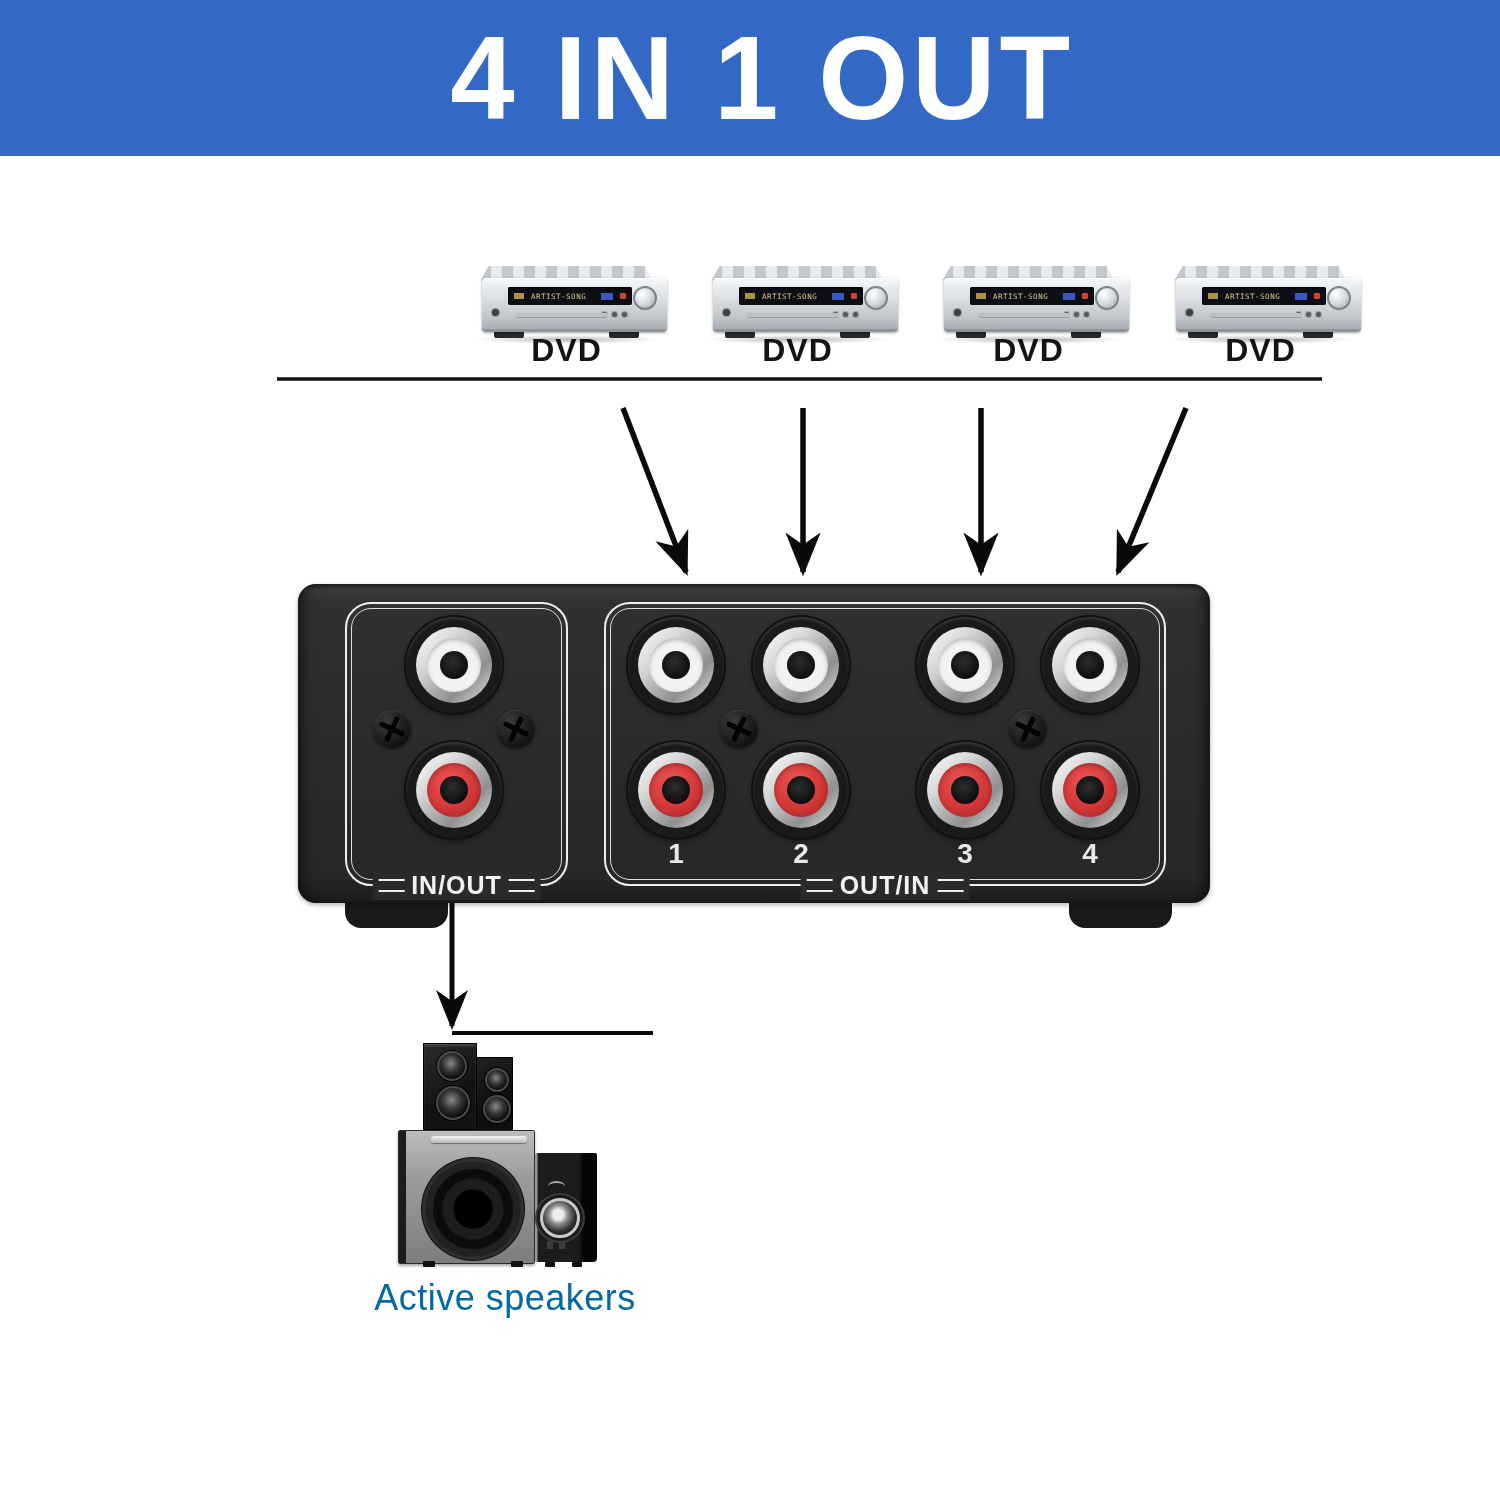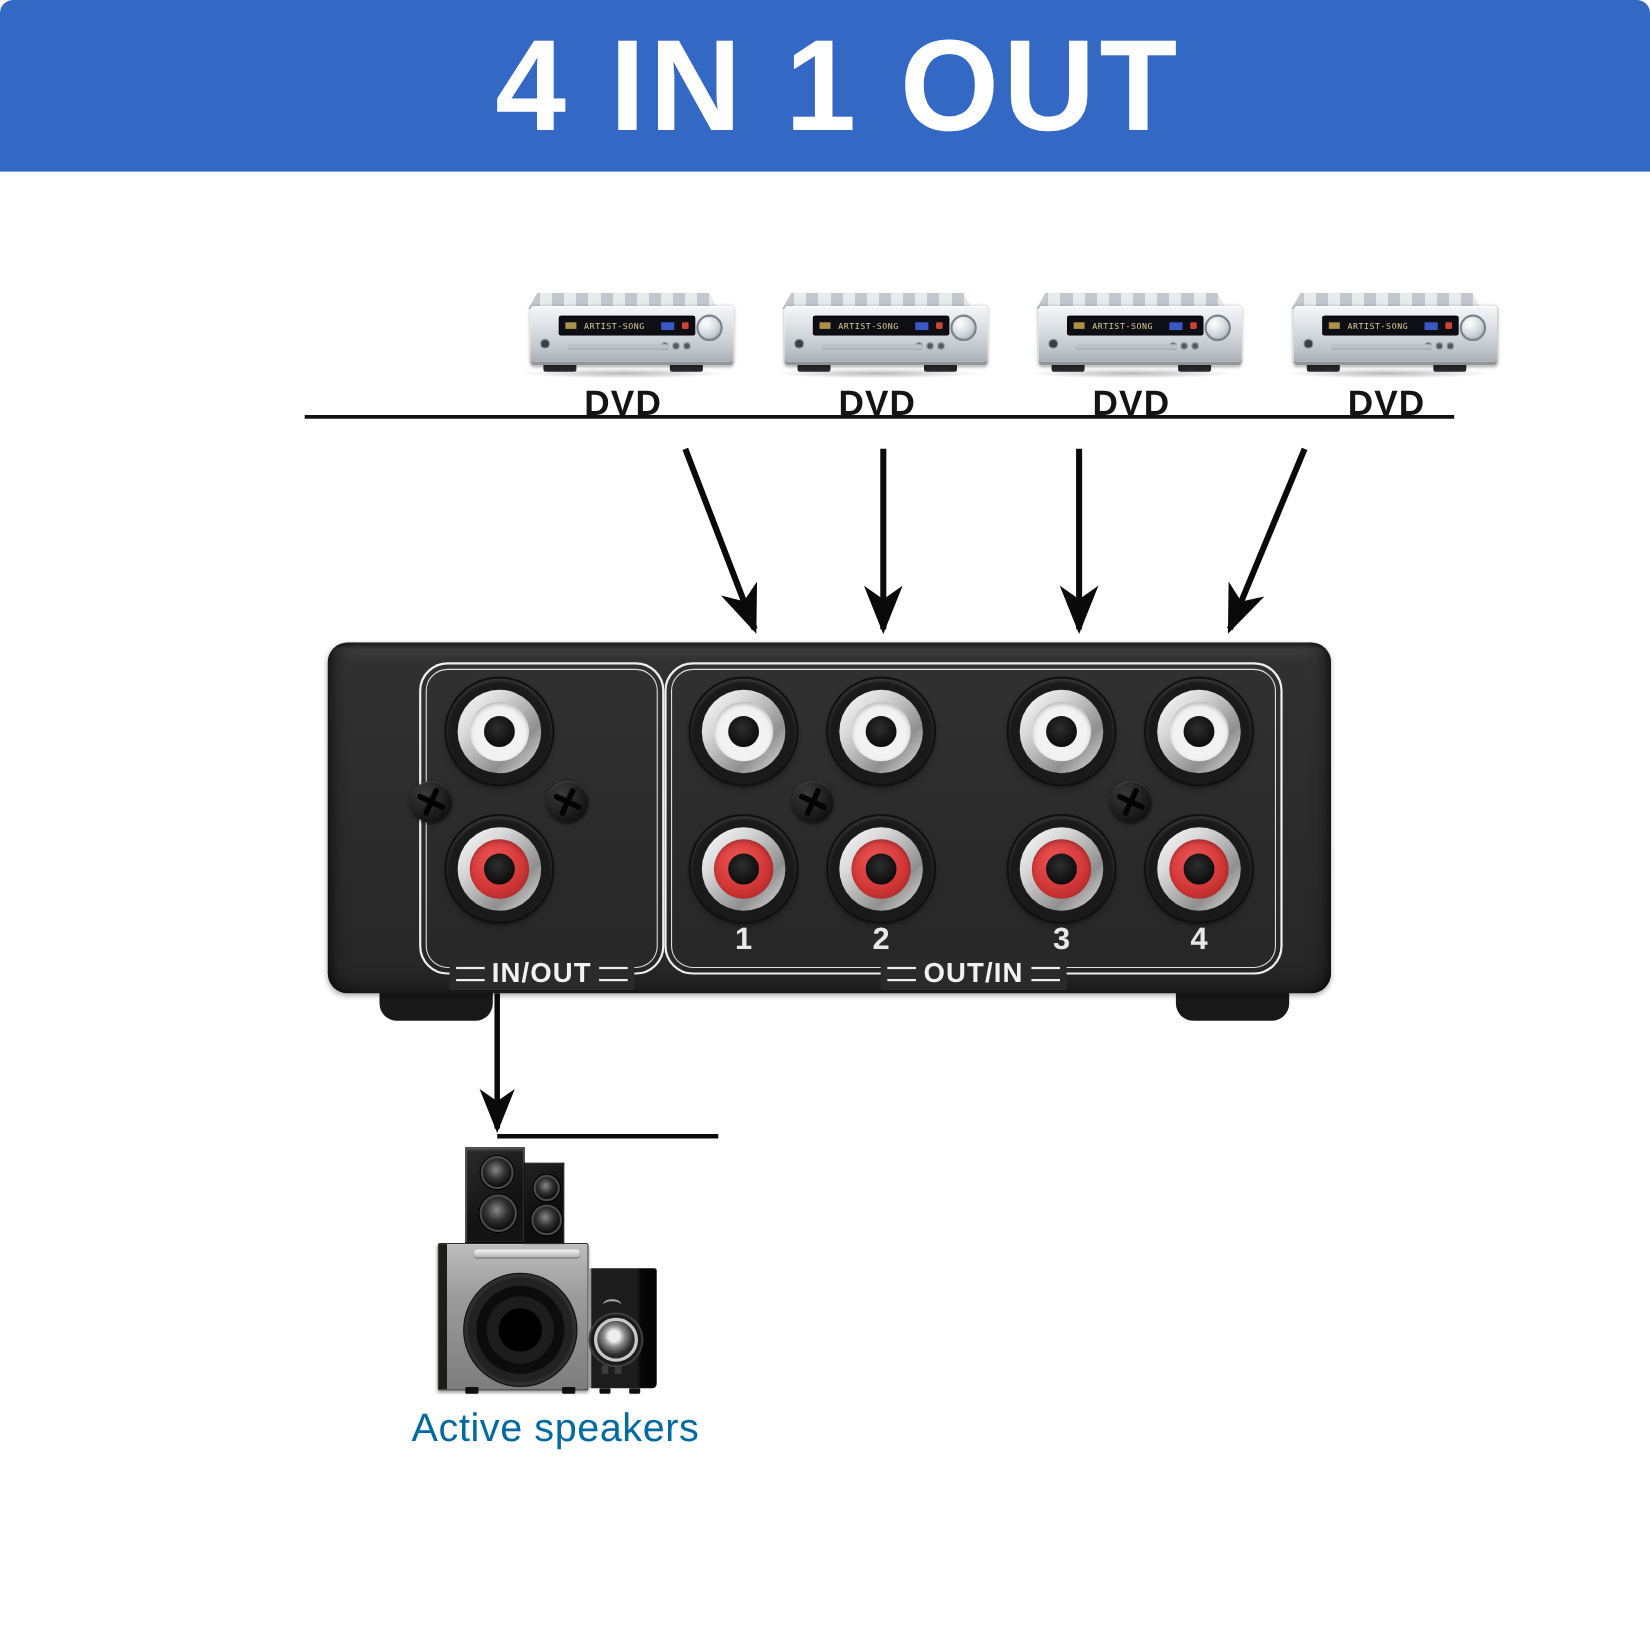--- a/index.html
+++ b/index.html
@@ -1,17 +1,17 @@
 <!DOCTYPE html>
 <html><head>
 <meta charset="utf-8">
 <style>
   html,body{margin:0;padding:0;background:#fff;}
   .page{position:relative;width:1500px;height:1500px;background:#fff;overflow:hidden;
-        font-family:"Liberation Sans",sans-serif;border-radius:12px;}
+        font-family:"Liberation Sans",sans-serif;}
 
   
   .banner{position:absolute;left:0;top:0;width:1500px;height:156px;background:#3368C4;
           display:flex;align-items:center;justify-content:center;}
   .banner-title{color:#fff;font-size:118px;font-weight:bold;letter-spacing:4px;padding-left:24px;
                 transform:scaleX(.98);white-space:nowrap;}
 
   
   .dvd{position:absolute;width:205px;height:80px;}
   .dvd-vents{position:absolute;left:16px;right:16px;top:0;height:15px;
@@ -34,38 +34,38 @@
   .dvd-btns{position:absolute;right:40px;top:33px;display:flex;gap:5px;}
   .dvd-btns i{width:5px;height:5px;border-radius:50%;background:#565b61;box-shadow:0 0 0 1px #9aa0a6;}
   .dvd-slot{position:absolute;left:34px;top:34px;width:92px;height:4px;background:#bcc1c6;
             border-radius:2px;border-bottom:1px solid #979da3;}
   .dvd-pwr{position:absolute;left:10px;top:30px;width:7px;height:7px;border-radius:50%;
            background:#3c4artifacts146;background:#3c4146;box-shadow:0 0 0 1px #8d939a;}
   .dvd-foot{position:absolute;bottom:8px;width:30px;height:9px;background:#26292c;border-radius:2px;}
   .dvd-foot.l{left:30px;} .dvd-foot.r{right:30px;}
   .dvd-shadow{position:absolute;left:4%;right:4%;bottom:2px;height:9px;
               background:radial-gradient(ellipse at center,rgba(0,0,0,.28),rgba(0,0,0,0) 70%);}
-  .dvd-label{position:absolute;width:205px;text-align:center;top:348px;color:#141414;
+  .dvd-label{position:absolute;width:205px;text-align:center;top:332px;color:#141414;
              font-size:32px;font-weight:bold;letter-spacing:1px;}
 
   
   .callout{position:absolute;background:#3A6CC8;border-radius:50%;display:flex;
            align-items:center;justify-content:center;color:#fff;font-weight:bold;}
   .callout-select{left:202px;top:432px;width:430px;height:91px;font-size:42px;}
   .callout-output{left:567px;top:1042px;width:283px;height:85px;font-size:38px;}
   .callout span{display:inline-block;transform:scaleX(.88);white-space:nowrap;}
 
   
   .sw-foot{position:absolute;width:103px;height:42px;background:#191919;border-radius:8px 8px 16px 16px;}
   .switcher{position:absolute;left:298px;top:584px;width:912px;height:319px;border-radius:18px;
             background:linear-gradient(180deg,#232323 0%,#3d3d3d 2%,#313131 5%,#2c2c2c 45%,#272727 92%,#1d1d1d 100%);
             box-shadow:inset 10px 0 16px -10px #000,inset -10px 0 16px -10px #000,0 2px 5px rgba(0,0,0,.3);}
   .panel-outline{position:absolute;border:2px solid #eee;border-radius:26px;}
   .panel-outline::after{content:'';position:absolute;inset:4px;border:1.5px solid #ddd;border-radius:20px;}
-  .panel-left{left:47px;top:18px;width:219px;height:280px;margin-left:36px;}
+  .panel-left{left:47px;top:18px;width:219px;height:280px;}
   .panel-right{left:306px;top:18px;width:558px;height:280px;}
   .panel-label{position:absolute;left:50%;bottom:-16px;transform:translateX(-50%);
                background:#2a2a2a;padding:0 6px;display:flex;align-items:center;gap:7px;z-index:2;}
   .panel-label b{color:#f2f2f2;font-size:25px;font-weight:600;letter-spacing:1px;white-space:nowrap;}
   .fl{width:26px;height:9px;border-top:2px solid #eee;border-bottom:2px solid #eee;}
 
   .jack{position:absolute;width:96px;height:96px;border-radius:50%;background:#1a1a1a;
         box-shadow:0 0 0 2px #111,inset 0 2px 3px rgba(255,255,255,.14),0 3px 6px rgba(0,0,0,.5);}
   .jack .ring{position:absolute;inset:10px;border-radius:50%;
         background:linear-gradient(135deg,#fdfdfd 0%,#d9d9d9 30%,#8f8f8f 70%,#e6e6e6 100%);}

